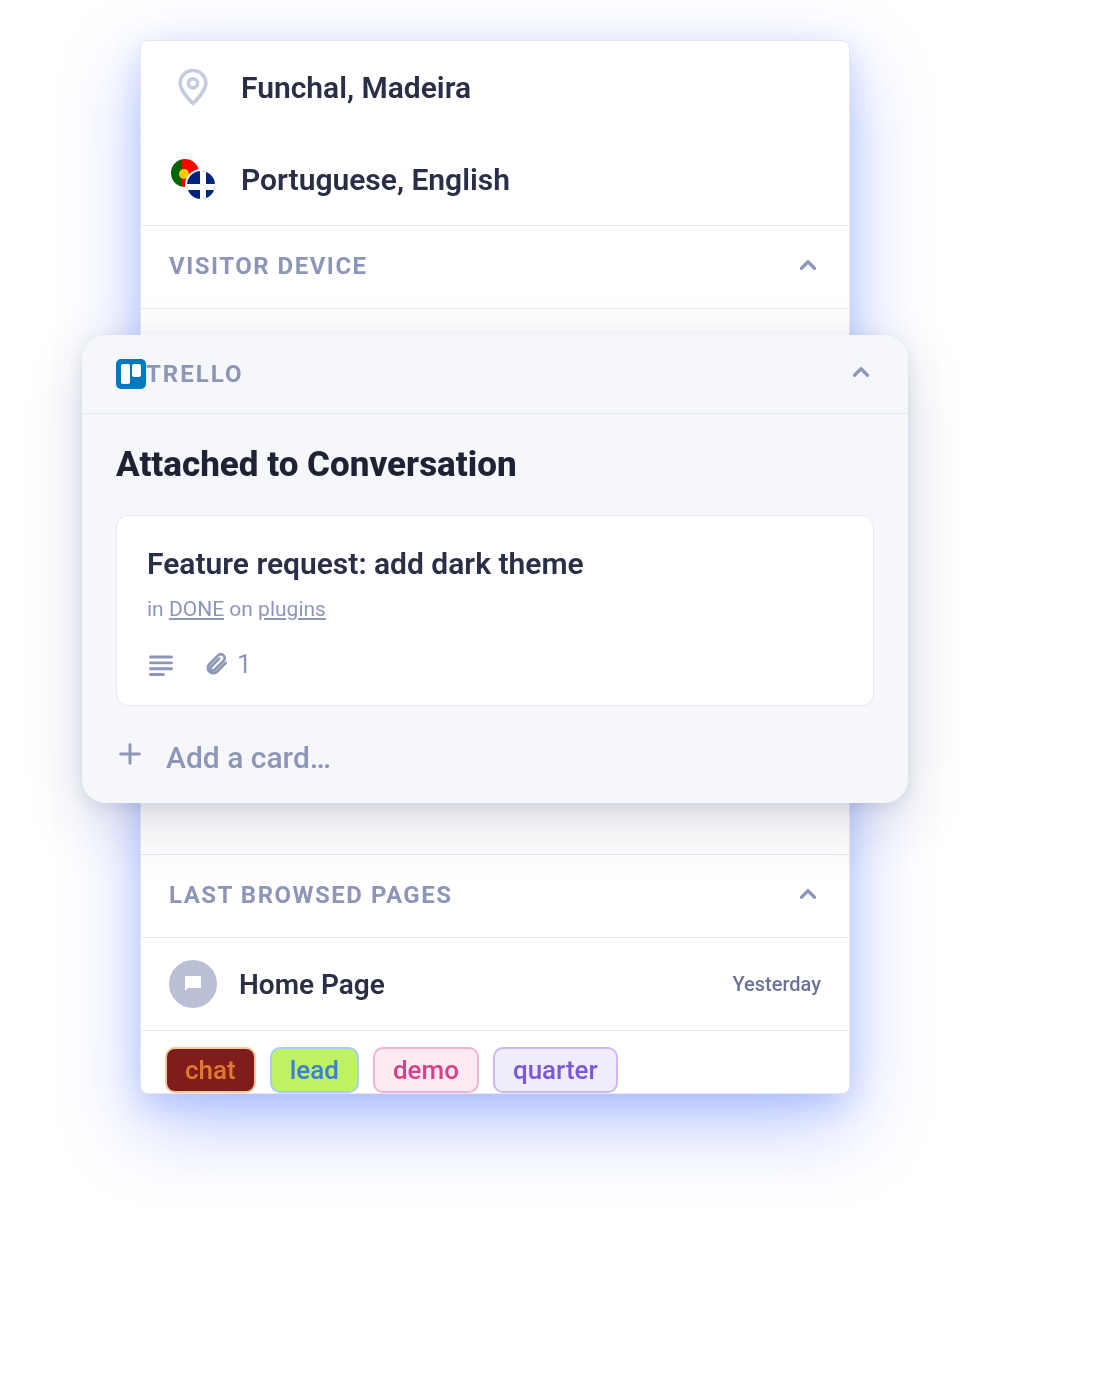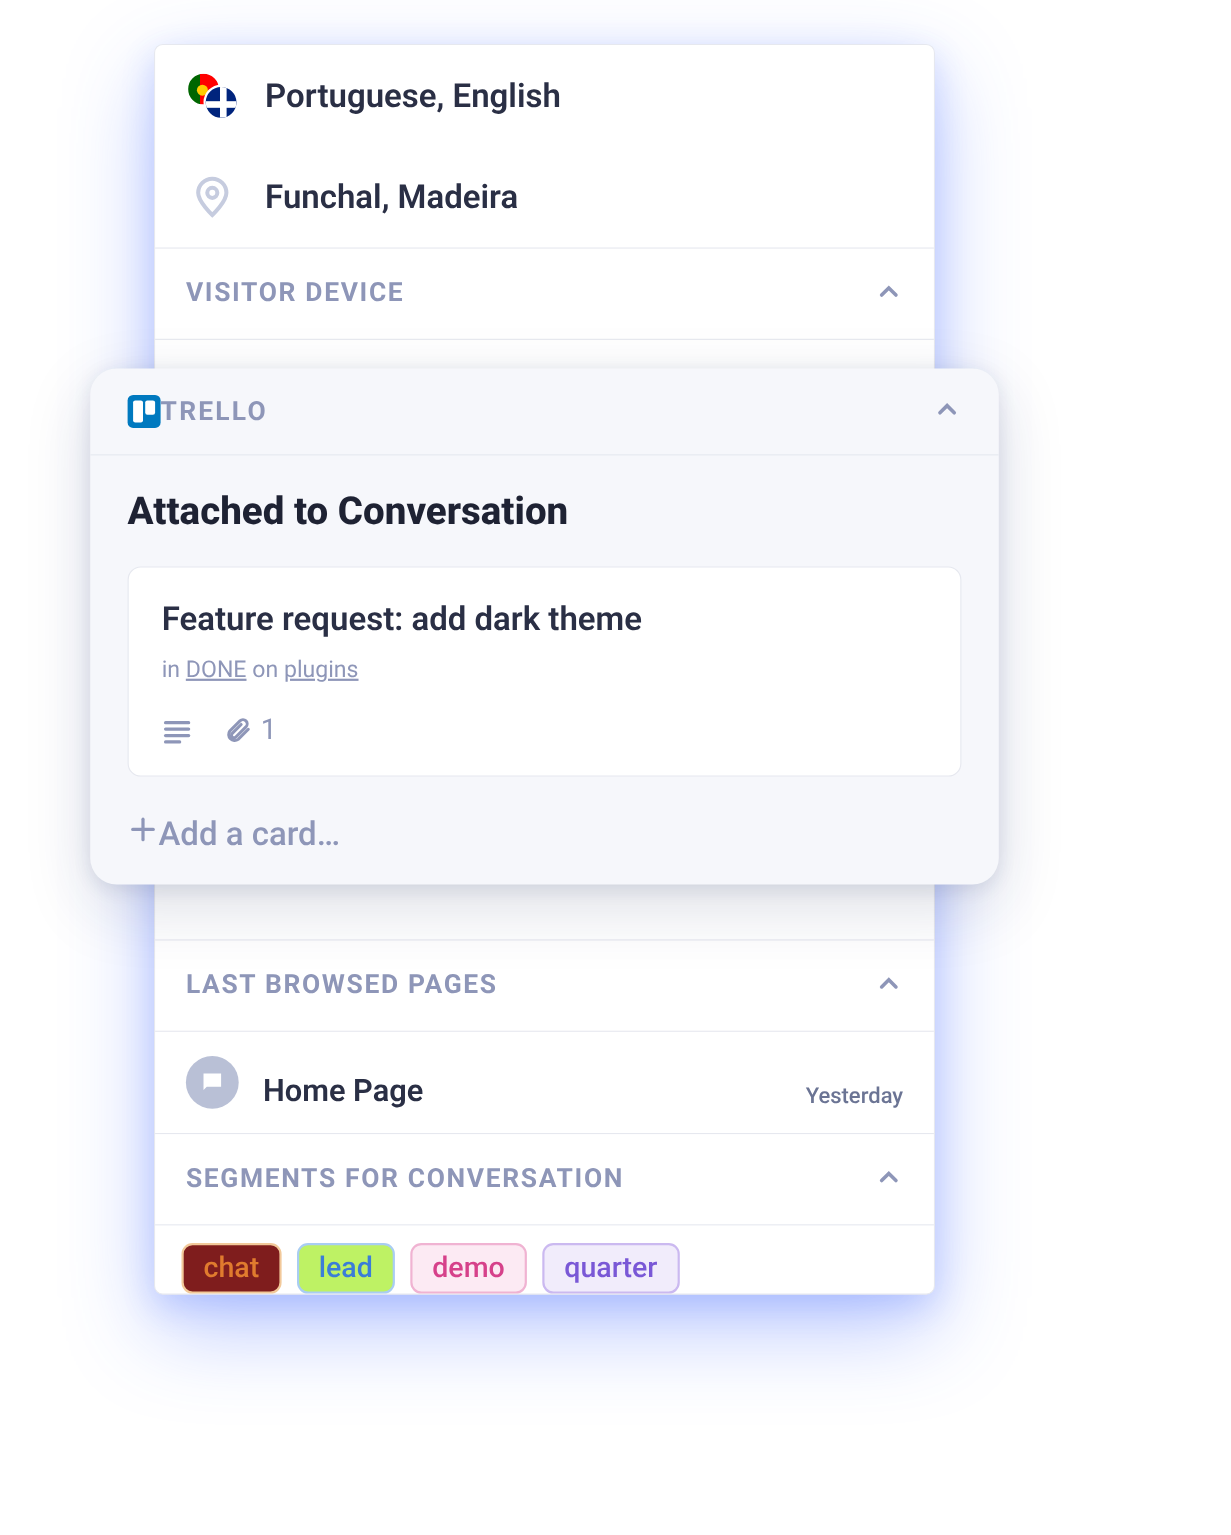--- a/index.html
+++ b/index.html
@@ -68,21 +68,21 @@
     font-size: 24px;
     font-weight: 700;
     letter-spacing: 1.5px;
     color: #8e96b8;
   }
   .chevron {
     color: #8e96b8;
   }
   .browsed-row {
     display: flex;
-    align-items: flex-end;
+    align-items: center;
     padding: 22px 28px;
     border-top: 1px solid #e6e8ef;
     gap: 22px;
   }
   .chat-bubble-icon {
     width: 48px;
     height: 48px;
     background: #b9c0d6;
     border-radius: 50%;
     display:flex;
@@ -191,60 +191,61 @@
   .card-meta {
     display:flex;
     gap: 28px;
     align-items:center;
     color:#8e96b8;
   }
   .card-meta .meta-item { display:flex; align-items:center; gap:8px; font-size:26px; }
   .add-card {
     display:flex;
     align-items:center;
+    gap: 22px;
     padding: 24px 34px 28px 34px;
     cursor: pointer;
   }
   .add-card .plus {
     color:#8e96b8;
     font-size: 30px;
   }
   .add-card .label {
     font-size: 30px;
     color:#8e96b8;
     font-weight: 500;
   }
   
   .spacer-for-trello { height: 546px; border-top: 1px solid #e6e8ef; }
 </style>
 </head>
 <body>
 
 <div class="main-panel">
+
+  <div class="info-row">
+    <div class="icon-wrap loc-icon">
+      <svg viewBox="0 0 24 24" fill="none" stroke="#c6ccdf" stroke-width="2">
+        <path d="M12 21s-7-6.5-7-11a7 7 0 1 1 14 0c0 4.5-7 11-7 11z"></path>
+        <circle cx="12" cy="10" r="2.5"></circle>
+      </svg>
+    </div>
+    <div class="info-text">Funchal, Madeira</div>
+  </div>
 
   <div class="info-row">
     <div class="icon-wrap">
       <div class="flags">
         <div class="flag pt"></div>
         <div class="flag uk"></div>
       </div>
     </div>
     <div class="info-text">Portuguese, English</div>
   </div>
 
-  <div class="info-row">
-    <div class="icon-wrap loc-icon">
-      <svg viewBox="0 0 24 24" fill="none" stroke="#c6ccdf" stroke-width="2">
-        <path d="M12 21s-7-6.5-7-11a7 7 0 1 1 14 0c0 4.5-7 11-7 11z"></path>
-        <circle cx="12" cy="10" r="2.5"></circle>
-      </svg>
-    </div>
-    <div class="info-text">Funchal, Madeira</div>
-  </div>
-
   <div class="section-header">
     <div class="title">VISITOR DEVICE</div>
     <div class="chevron">
       <svg width="26" height="26" viewBox="0 0 24 24" fill="none" stroke="#8e96b8" stroke-width="3" stroke-linecap="round">
           <polyline points="6 15 12 9 18 15"></polyline>
         </svg>
     </div>
   </div>
 
   <div class="spacer-for-trello"></div>
@@ -261,28 +262,20 @@
   <div class="browsed-row">
     <div class="chat-bubble-icon">
       <svg width="24" height="24" viewBox="0 0 24 24" fill="#fff">
           <path d="M4 4h16v12H7l-3 3V4z"></path>
         </svg>
     </div>
     <div class="page-name">Home Page</div>
     <div class="time">Yesterday</div>
   </div>
 
-  <div class="section-header">
-    <div class="title">SEGMENTS FOR CONVERSATION</div>
-    <div class="chevron">
-      <svg width="26" height="26" viewBox="0 0 24 24" fill="none" stroke="#8e96b8" stroke-width="3" stroke-linecap="round">
-          <polyline points="6 15 12 9 18 15"></polyline>
-        </svg>
-    </div>
-  </div>
 
   <div class="segments-row">
     <div class="segment-tag seg-chat">chat</div>
     <div class="segment-tag seg-lead">lead</div>
     <div class="segment-tag seg-demo">demo</div>
     <div class="segment-tag seg-quarter">quarter</div>
   </div>
 
 </div>
 

